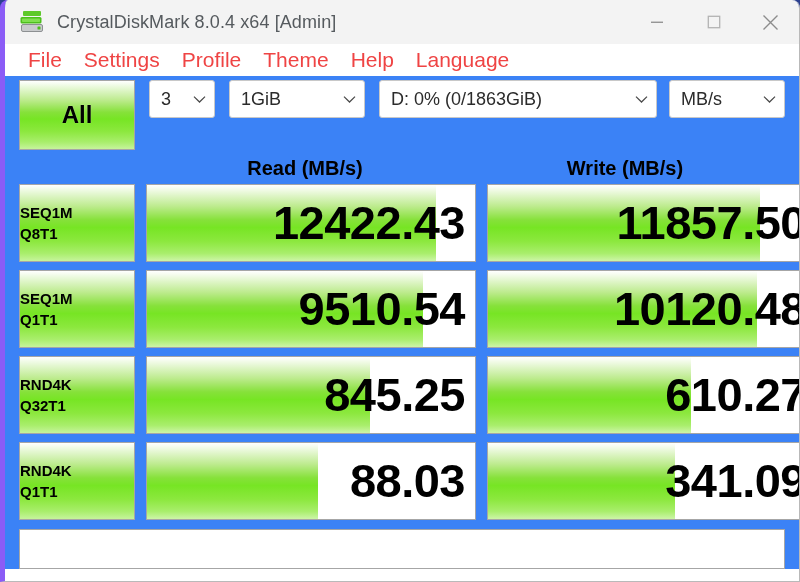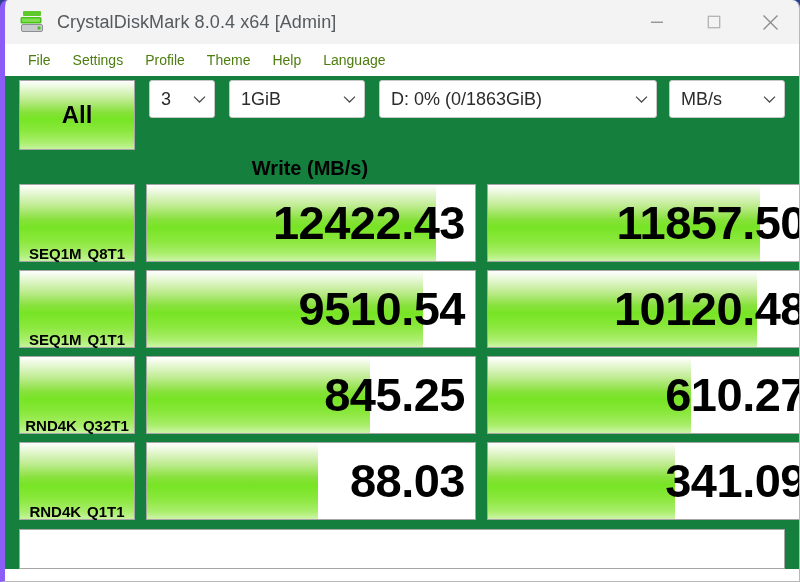--- a/index.html
+++ b/index.html
@@ -89,31 +89,31 @@
   #menu-bar {
     position: relative;
     height: 32px;
     background: #ffffff;
     display: flex;
     align-items: center;
     padding-left: 12px;
     z-index: 2;
   }
   .menu-item {
-    font-size: 14px;
-    color: #4d7c0f;
+    font-size: 21px;
+    color: #ef4444;
     padding: 3px 11px;
     white-space: nowrap;
   }
 
   
   #client {
     position: relative;
     padding: 0 14px;
-    background: #15803d;
+    background: #3b82f6;
     z-index: 2;
   }
 
   
   #toolbar {
     display: flex;
     align-items: flex-start;
     height: 76px;
     padding-top: 4px;
     box-sizing: border-box;
@@ -202,22 +202,22 @@
     background: linear-gradient(to bottom,
                 #ffffff 0%,
                 #f0fbe6 6%,
                 #bdeb8e 28%,
                 #86e13a 46%,
                 #77e524 56%,
                 #8ce83e 74%,
                 #a9ee6c 90%,
                 #c6f49c 100%);
     display: flex;
-    flex-direction: row;
-    align-items: flex-end;
+    flex-direction: column;
+    align-items: flex-start;
     justify-content: center;
     gap: 6px;
   }
   .row-label .lbl-main,
   .row-label .lbl-sub {
     font-size: 15px;
     font-weight: bold;
     color: #000;
     line-height: 1;
   }
@@ -356,20 +356,21 @@
         <span class="combo-value">MB/s</span>
         <span class="combo-arrow">
           <svg width="13" height="9" viewBox="0 0 13 9">
               <path d="M1 1.6 L6.5 7 L12 1.6" fill="none" stroke="#4a4a4a" stroke-width="1.25"></path>
             </svg>
         </span>
       </div>
     </div>
 
     <div id="col-headers">
+      <div class="col-header" id="hdr-read">Read (MB/s)</div>
       <div class="col-header" id="hdr-write">Write (MB/s)</div>
     </div>
 
     <div id="results">
 
       <div class="result-row">
         <div class="row-label">
           <span class="lbl-main">SEQ1M</span>
           <span class="lbl-sub">Q8T1</span>
         </div>

